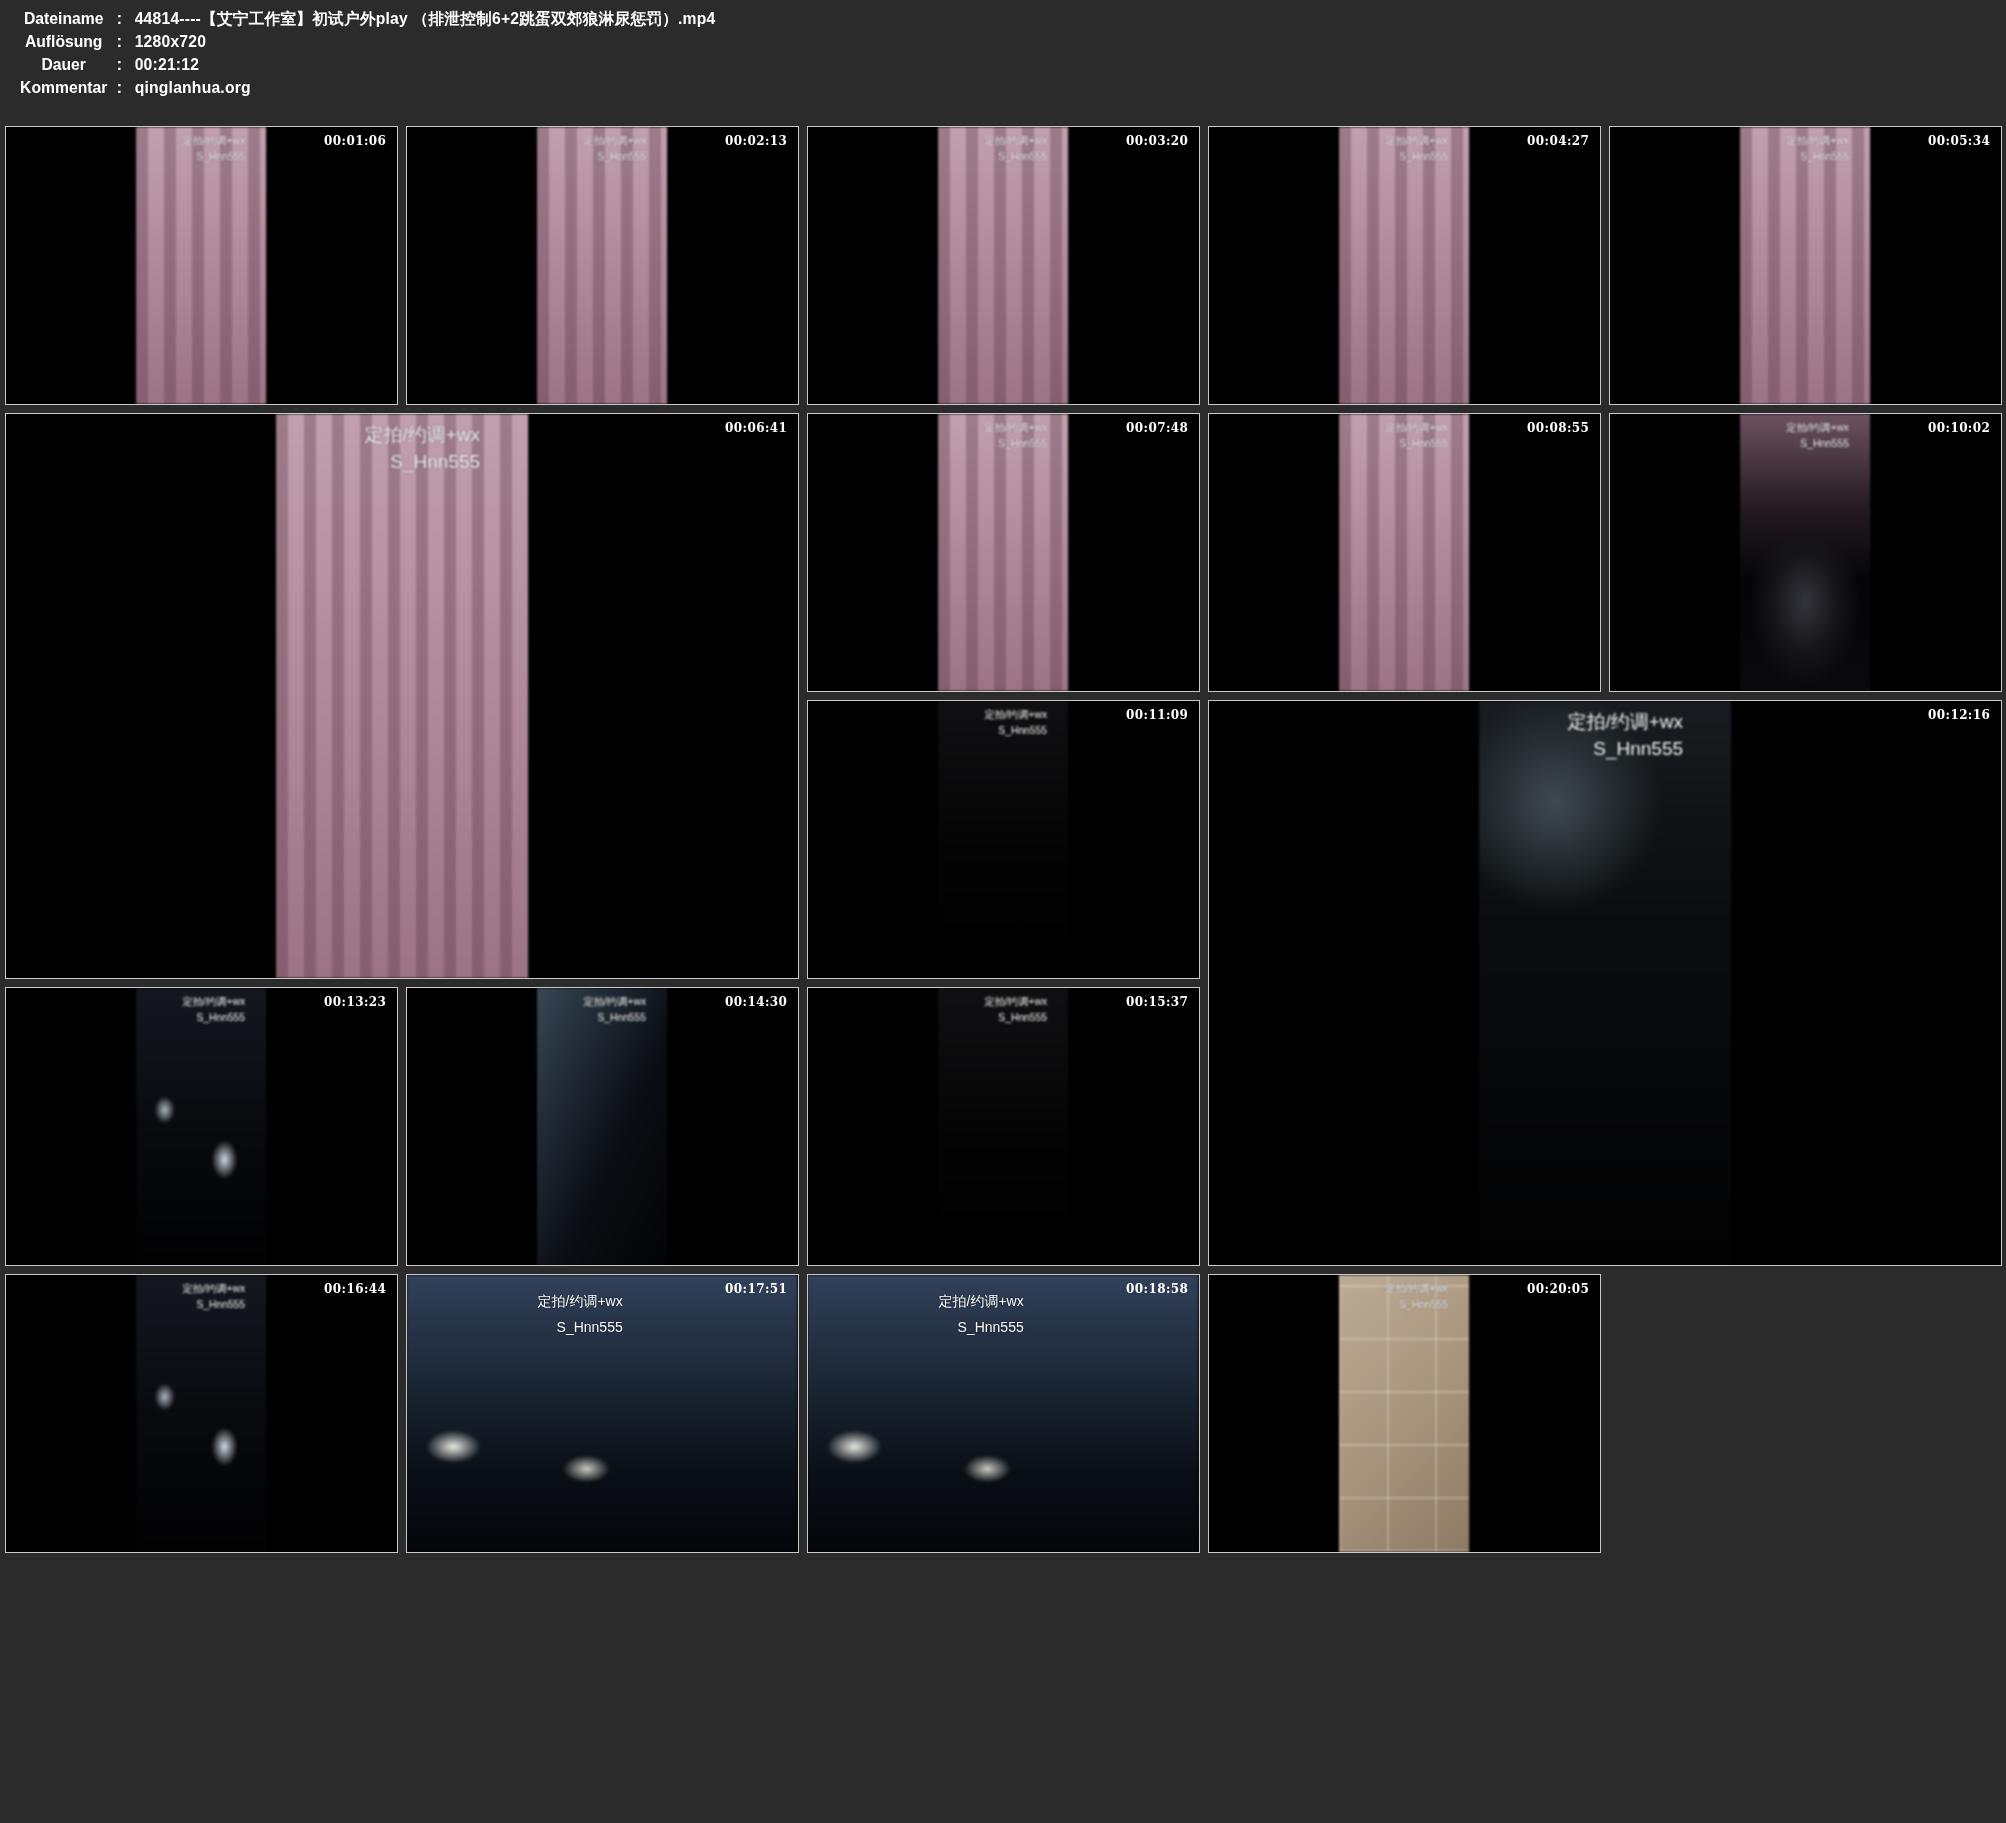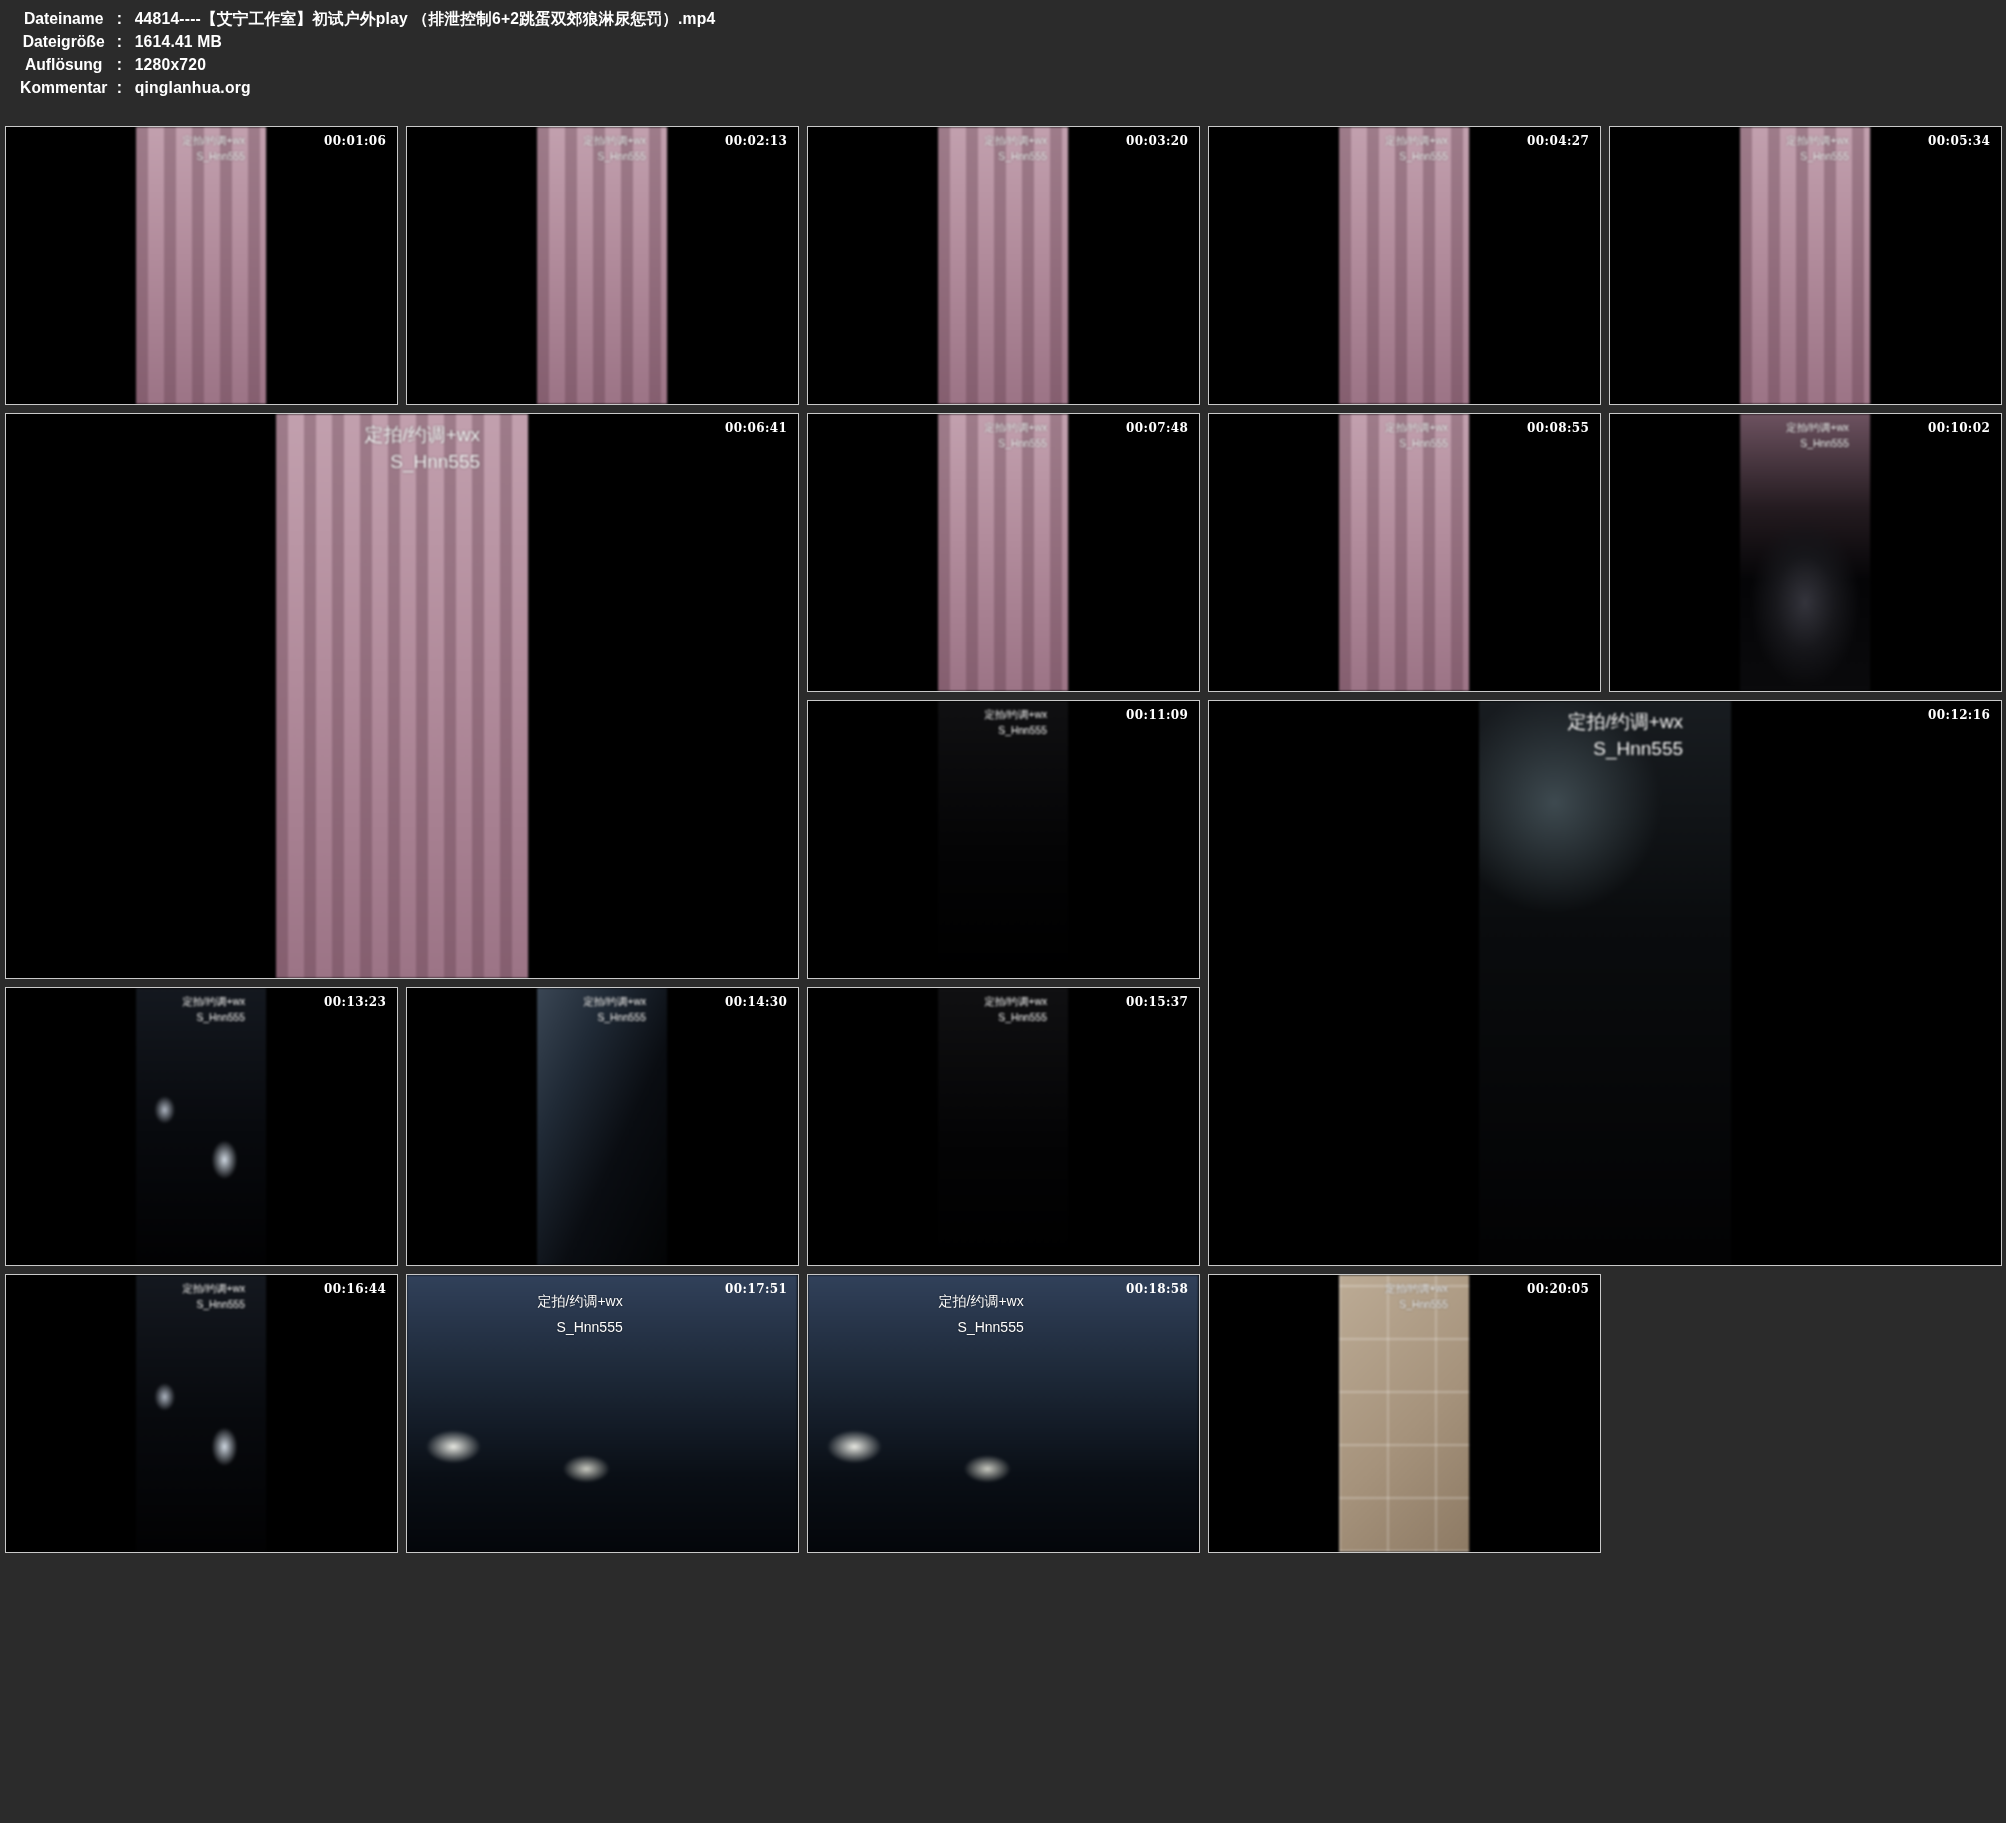--- a/index.html
+++ b/index.html
@@ -137,24 +137,24 @@
   .wm.wm-l { top: 8.3px; font-size: 19px;   line-height: 26.5px; left: 33.8%; padding-left: 3.3px; }
 </style>
 </head>
 <body>
 
 <div class="meta-header">
   <div class="hrow">
     <span class="hlabel">Dateiname</span><span class="hsep">:</span><span class="hval">44814----【艾宁工作室】初试户外play （排泄控制6+2跳蛋双郊狼淋尿惩罚）.mp4</span>
   </div>
   <div class="hrow">
-    <span class="hlabel">Dateigröße</span><span class="hsep">:</span><span class="hval">1614.41 MB</span>
+    <span class="hlabel">Auflösung</span><span class="hsep">:</span><span class="hval">1280x720</span>
   </div>
   <div class="hrow">
-    <span class="hlabel">Auflösung</span><span class="hsep">:</span><span class="hval">1280x720</span>
+    <span class="hlabel">Dauer</span><span class="hsep">:</span><span class="hval">00:21:12</span>
   </div>
   <div class="hrow">
     <span class="hlabel">Kommentar</span><span class="hsep">:</span><span class="hval">qinglanhua.org</span>
   </div>
 </div>
 
 <div class="grid">
 
   <div class="cell">
     <div class="frame portrait" data-tone="curtain">

